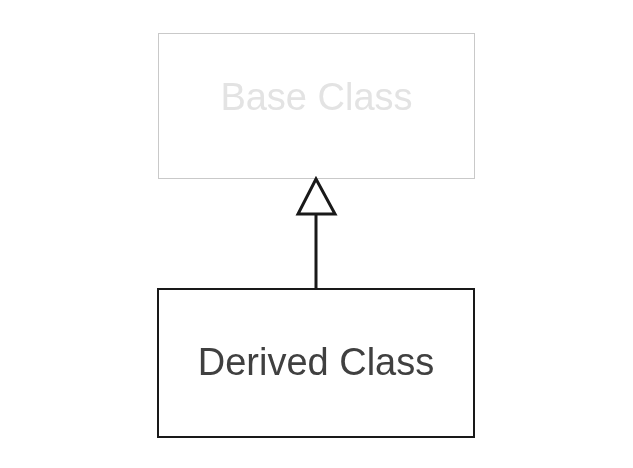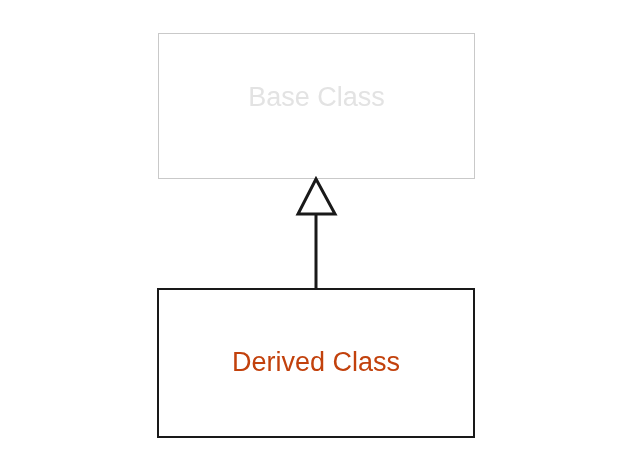--- a/index.html
+++ b/index.html
@@ -26,21 +26,21 @@
     position: absolute;
     box-sizing: border-box;
     display: flex;
     align-items: center;
     justify-content: center;
     background: #ffffff;
   }
 
   .class-box .class-name {
     font-family: "Liberation Sans", sans-serif;
-    font-size: 27px;
+    font-size: 38px;
     font-weight: 400;
     line-height: 1;
     letter-spacing: 0px;
     white-space: nowrap;
     user-select: none;
   }
 
   
   #base-class-box {
     left: 158px;
@@ -83,21 +83,21 @@
 </head>
 <body>
 
 <div id="canvas" style="width: 633px; height: 468px; background: rgb(255, 255, 255);">
 
   <div class="class-box" id="base-class-box" style="left: 158px; top: 33px; width: 317px; height: 146px; border-color: rgb(201, 201, 201); background: rgb(255, 255, 255);">
     <span class="class-name" style="color: rgb(227, 227, 227);">Base Class</span>
   </div>
 
   <div class="class-box" id="derived-class-box" style="left: 157px; top: 288px; width: 318px; height: 150px; border-color: rgb(25, 25, 25); background: rgb(255, 255, 255);">
-    <span class="class-name" style="color: #c2410c;">Derived Class</span>
+    <span class="class-name" style="color: #404040;">Derived Class</span>
   </div>
 
   <svg id="generalization-connector" viewBox="0 0 633 468">
     <line id="edge-stem" x1="316" y1="214" x2="316" y2="289" stroke="#191919" stroke-width="3"></line>
     <polygon id="edge-arrowhead" points="316,179 335,214 298,214" fill="#ffffff" stroke="#191919" stroke-width="3" stroke-linejoin="miter"></polygon>
   </svg>
 
 </div>
 
 </body></html>

